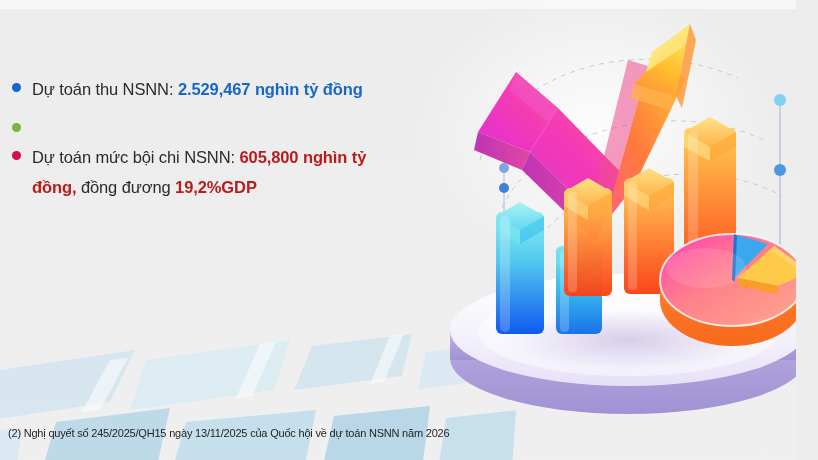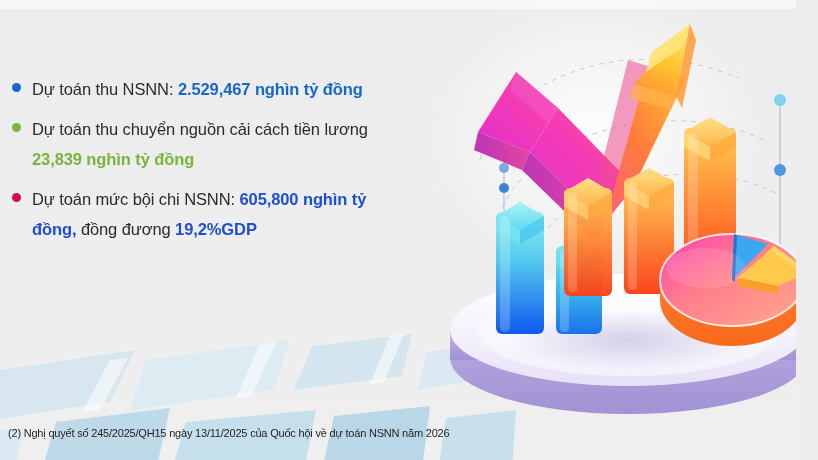--- a/index.html
+++ b/index.html
@@ -24,21 +24,21 @@
   .dot{flex:0 0 auto;width:9px;height:9px;border-radius:50%;margin:9px 11px 0 4px;}
   .dot.b1{background:#1767c8;}
   .dot.b2{background:#79b43e;}
   .dot.b3{background:#f2991f;}
   .dot.b4{background:#ce0c57;}
   .btext{font-size:16.5px;line-height:30px;color:#2b2b2b;letter-spacing:-.1px;}
   .btext .v{font-weight:bold;}
   .v.blue{color:#1767c8;}
   .v.green{color:#79b43e;}
   .v.orange{color:#f0992a;}
-  .v.pink{color:#1d4ed8;}
+  .v.pink{color:#b91c1c;}
 
   
   .footnote{position:absolute;left:8px;top:427px;font-size:11px;color:#1f1f1f;
             letter-spacing:-.2px;white-space:nowrap;}
 
   
   .art{position:absolute;left:438px;top:0;width:380px;height:460px;}
   .art svg{display:block;}
 </style>
 </head>
@@ -260,24 +260,20 @@
 
     <div class="bullet">
       <span class="dot b1"></span>
       <div class="btext">
         <span>Dự toán thu NSNN: </span><span class="v blue">2.529,467  nghìn tỷ đồng</span>
       </div>
     </div>
 
     <div class="bullet">
       <span class="dot b2"></span>
-      <div class="btext">
-        <span>Dự toán thu chuyển nguồn cải cách tiền lương</span><br>
-        <span class="v green">23,839 nghìn tỷ đồng</span>
-      </div>
     </div>
 
 
     <div class="bullet">
       <span class="dot b4"></span>
       <div class="btext">
         <span>Dự toán mức bội chi NSNN: </span><span class="v pink">605,800 nghìn tỷ</span><br>
         <span class="v pink">đồng,</span><span> đồng đương </span><span class="v pink">19,2%GDP</span>
       </div>
     </div>

